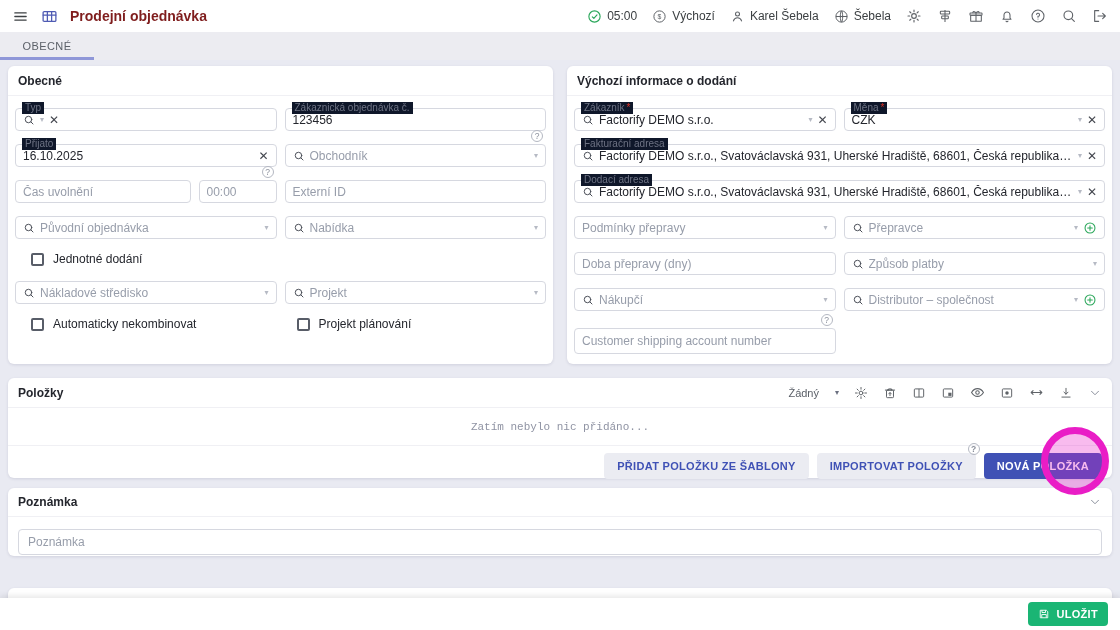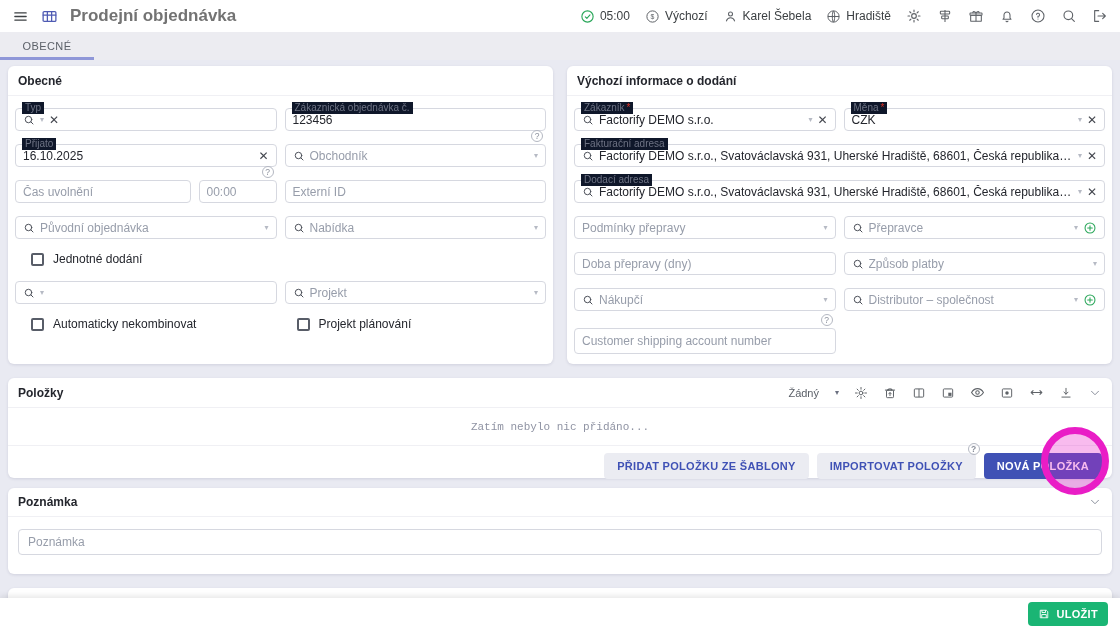--- a/index.html
+++ b/index.html
@@ -4,21 +4,21 @@
 <style>
   * { margin:0; padding:0; box-sizing:border-box; }
   html,body { width:1120px; height:630px; overflow:hidden;
     font-family:"Liberation Sans","DejaVu Sans",sans-serif; background:#e9eaf2; }
   .stage { position:relative; width:1120px; height:630px; }
 
   
   .appbar { position:absolute; left:0; top:0; width:1120px; height:32px;
     background:#ffffff; display:flex; align-items:center; padding:0 12px; z-index:5; }
   .appbar-left { display:flex; align-items:center; gap:12px; }
-  .appbar-title { font-size:17px; font-weight:bold; color:#737373; }
+  .appbar-title { font-size:14px; font-weight:bold; color:#7f1d1d; }
   .appbar-right { margin-left:auto; display:flex; align-items:center; gap:15px; }
   .hgroup { display:flex; align-items:center; gap:5px; color:#3c4043; font-size:12px; }
   .icn { display:inline-flex; color:#5f6368; }
   .icn svg { display:block; }
   .green { color:#2aa75a; }
   .indigo-ic { color:#4f5bb3; }
 
   
   .tabbar { position:absolute; left:0; top:32px; width:1120px; height:28px;
     background:#ececf1; }
@@ -241,21 +241,21 @@
             </svg>
           </span>
         <span>Karel Šebela</span>
       </span>
       <span class="hgroup">
         <span class="icn">
             <svg width="15" height="15" fill="none" stroke="currentColor" stroke-width="1.6">
               <use href="#i-globe"></use>
             </svg>
           </span>
-        <span>Hradiště</span>
+        <span>Šebela</span>
       </span>
       <span class="icn">
           <svg width="16" height="16" fill="none" stroke="currentColor" stroke-width="1.7" stroke-linecap="round">
             <use href="#i-sun"></use>
           </svg>
         </span>
       <span class="icn">
           <svg width="16" height="16" fill="none" stroke="currentColor" stroke-width="1.6" stroke-linejoin="round">
             <use href="#i-signpost"></use>
           </svg>
@@ -377,20 +377,21 @@
         </label>
       </div>
 
       <div class="frow">
         <div class="field">
           <span class="icn mag">
               <svg width="12" height="12" fill="none" stroke="currentColor" stroke-width="2" stroke-linecap="round">
                 <use href="#i-search"></use>
               </svg>
             </span>
+          <span class="fval ph">Nákladové středisko</span>
           <span class="caret">▾</span>
         </div>
         <div class="field">
           <span class="icn mag">
               <svg width="12" height="12" fill="none" stroke="currentColor" stroke-width="2" stroke-linecap="round">
                 <use href="#i-search"></use>
               </svg>
             </span>
           <span class="fval ph">Projekt</span>
           <span class="caret">▾</span>
@@ -596,21 +597,21 @@
     <div class="btn-row">
       <button class="btn btn-tonal">PŘIDAT POLOŽKU ZE ŠABLONY</button>
       <button class="btn btn-tonal">
         <span class="help-badge" style="top:-10px; right:-4px;">?</span>
         <span>IMPORTOVAT POLOŽKY</span>
       </button>
       <button class="btn btn-filled">NOVÁ POLOŽKA</button>
     </div>
   </div>
 
-  <div class="card" style="left:8px; top:488px; width:1104px; height:86px;">
+  <div class="card" style="left:8px; top:488px; width:1104px; height:68px;">
     <div class="sec-head">
       <span class="sec-title">Poznámka</span>
       <span class="icn chev-ic" style="margin-left:auto">
           <svg width="14" height="14" fill="none" stroke="currentColor" stroke-width="1.7" stroke-linecap="round" stroke-linejoin="round">
             <use href="#i-chev"></use>
           </svg>
         </span>
     </div>
     <div class="note-body">
       <div class="note-field">

